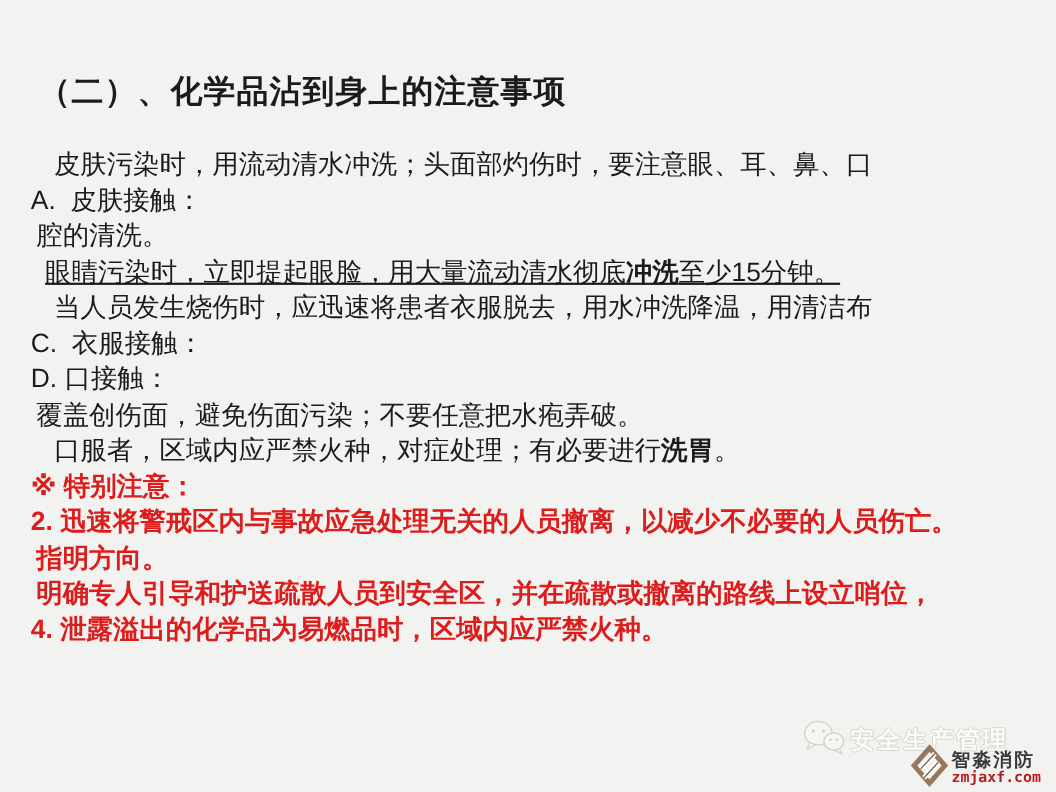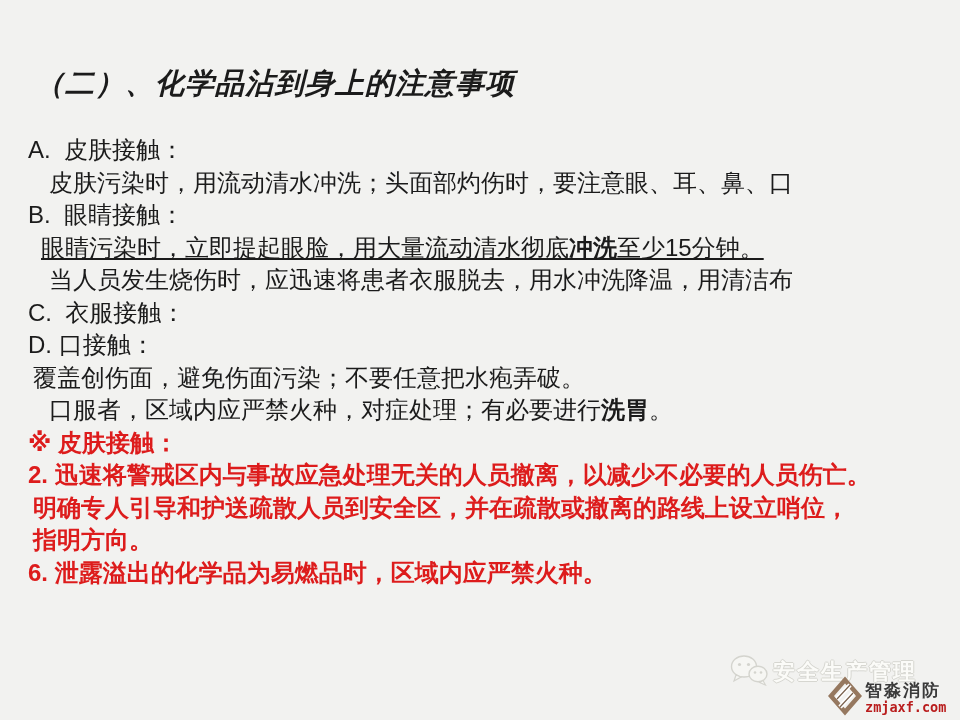--- a/index.html
+++ b/index.html
@@ -10,21 +10,20 @@
     font-family: "Liberation Sans", "DejaVu Sans", sans-serif;
   }
   .slide { position: relative; width: 960px; height: 720px; }
 
   .title {
     position: absolute; left: 35px; top: 64px;
     margin: 0;
     font-size: 29px; font-weight: bold;
     letter-spacing: 1px;
     color: var(--ink, #1b1b1b);
-    font-style: italic;
   }
 
   .body-text {
     position: absolute; left: 28px; top: 134px; width: 918px;
     font-size: 24px; line-height: 32.5px;
     color: var(--ink, #1b1b1b);
   }
   .line { white-space: pre-wrap; }
   .ind1 { padding-left: 5px; }
   .ind2 { padding-left: 21px; }
@@ -45,34 +44,34 @@
   .brand-url { font-size: 13.5px; font-weight: bold; color: #b91c1c; font-family: "DejaVu Sans Mono", monospace; }
 </style>
 </head>
 <body style="--bg: #f2f2f0; --ink: #1b1b1b; --red: #dd1c1c;">
 
 <div class="slide">
 
   <h1 class="title">（二）、化学品沾到身上的注意事项</h1>
 
   <div class="body-text">
+      <div class="line ind2"><span>皮肤污染时，用流动清水冲洗；头面部灼伤时，要注意眼、耳、鼻、口</span></div>
       <div class="line ind0"><span>A.  皮肤接触：</span></div>
-      <div class="line ind2"><span>皮肤污染时，用流动清水冲洗；头面部灼伤时，要注意眼、耳、鼻、口</span></div>
-      <div class="line ind0"><span>B.  眼睛接触：</span></div>
+      <div class="line ind1"><span>腔的清洗。</span></div>
       <div class="line ind3"><span>眼睛污染时，立即提起眼脸，用大量流动清水彻底</span><span class="bold">冲洗</span><span>至少15分钟。</span></div>
       <div class="line ind2"><span>当人员发生烧伤时，应迅速将患者衣服脱去，用水冲洗降温，用清洁布</span></div>
       <div class="line ind0"><span>C.  衣服接触：</span></div>
       <div class="line ind0"><span>D. 口接触：</span></div>
       <div class="line ind1"><span>覆盖创伤面，避免伤面污染；不要任意把水疱弄破。</span></div>
       <div class="line ind2"><span>口服者，区域内应严禁火种，对症处理；有必要进行</span><span class="bold">洗胃</span><span>。</span></div>
-      <div class="line ind0 red"><span class="bold">※ 皮肤接触：</span></div>
+      <div class="line ind0 red"><span class="bold">※ 特别注意：</span></div>
       <div class="line ind0 red"><span class="bold">2. 迅速将警戒区内与事故应急处理无关的人员撤离，以减少不必要的人员伤亡。</span></div>
+      <div class="line ind1 red"><span class="bold">指明方向。</span></div>
       <div class="line ind1 red"><span class="bold">明确专人引导和护送疏散人员到安全区，并在疏散或撤离的路线上设立哨位，</span></div>
-      <div class="line ind1 red"><span class="bold">指明方向。</span></div>
-      <div class="line ind0 red"><span class="bold">6. 泄露溢出的化学品为易燃品时，区域内应严禁火种。</span></div>
+      <div class="line ind0 red"><span class="bold">4. 泄露溢出的化学品为易燃品时，区域内应严禁火种。</span></div>
     </div>
 
   <div class="watermark">
     <div class="wm-top">
       <span>
         <svg width="38" height="32" viewBox="0 0 38 32">
           <ellipse cx="14" cy="12.5" rx="12.5" ry="10.5" fill="#f6f6f3" stroke="#d4d4ce" stroke-width="1.4"></ellipse>
           <path d="M6 21 L4 27 L11 23 Z" fill="#f6f6f3" stroke="#d4d4ce" stroke-width="1.2"></path>
           <circle cx="9.5" cy="10.5" r="1.6" fill="#d4d4ce"></circle>
           <circle cx="18.5" cy="10.5" r="1.6" fill="#d4d4ce"></circle>

